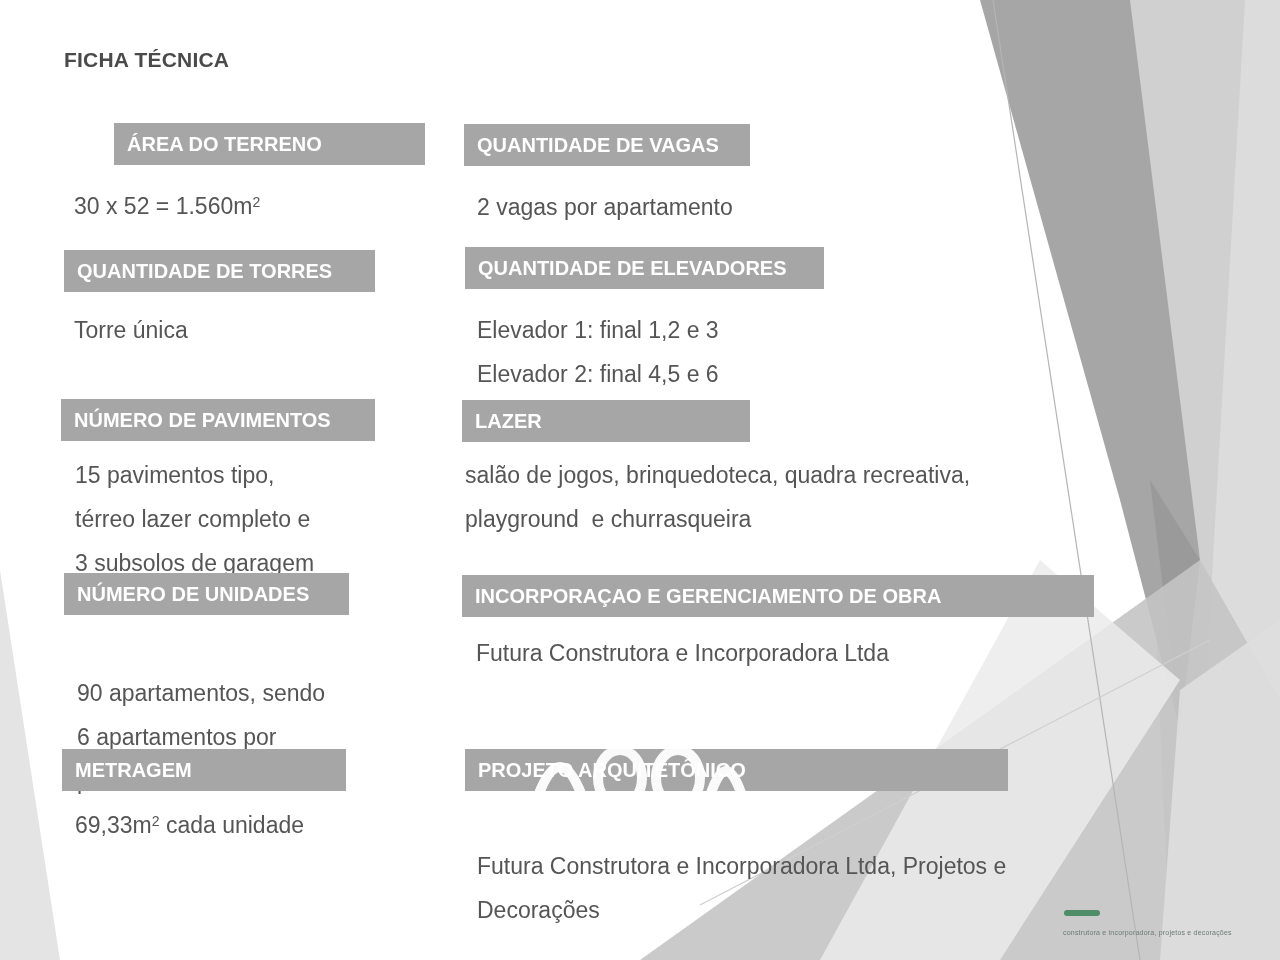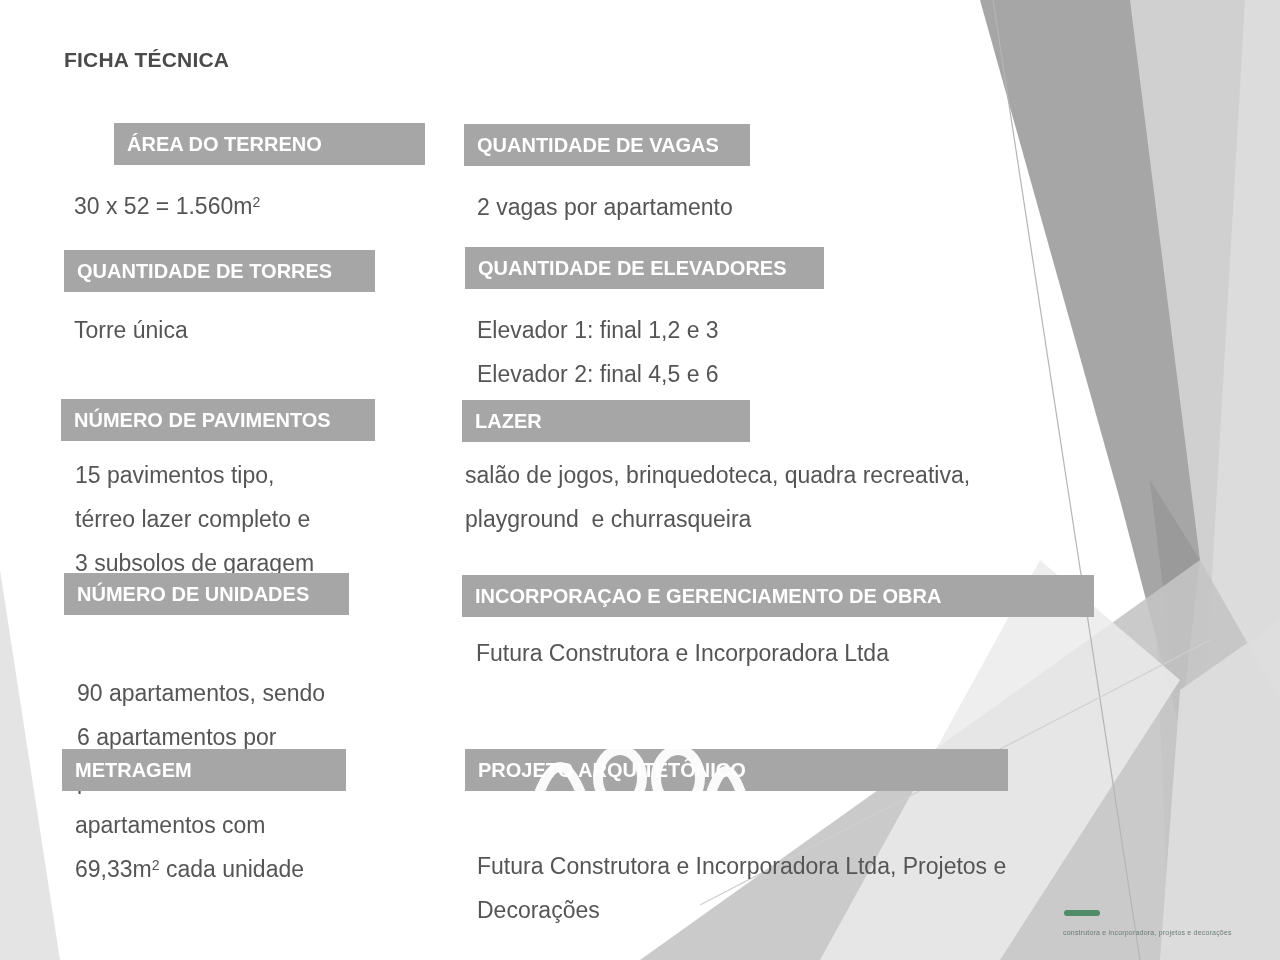--- a/index.html
+++ b/index.html
@@ -75,21 +75,20 @@
 
   <div class="hdr" style="left:64px; top:573px; width:285px;">NÚMERO DE UNIDADES</div>
   <div class="txt" style="left:77px; top:627px;margin-top:44px;">
     <div>90 apartamentos, sendo</div>
     <div>6 apartamentos por</div>
     <div>pavimento</div>
   </div>
 
   <div class="hdr" style="left:62px; top:749px; width:284px;">METRAGEM</div>
   <div class="txt" style="left:75px; top:803px;">
-    <div>apartamentos com</div>
     <div><span>69,33m</span><sup>2</sup><span> cada unidade</span></div>
   </div>
 
   <div class="hdr" style="left:464px; top:124px; width:286px;">QUANTIDADE DE VAGAS</div>
   <div class="txt" style="left:477px; top:185px;">
     <div>2 vagas por apartamento</div>
   </div>
 
   <div class="hdr" style="left:465px; top:247px; width:359px;">QUANTIDADE DE ELEVADORES</div>
   <div class="txt" style="left:477px; top:308px;">

